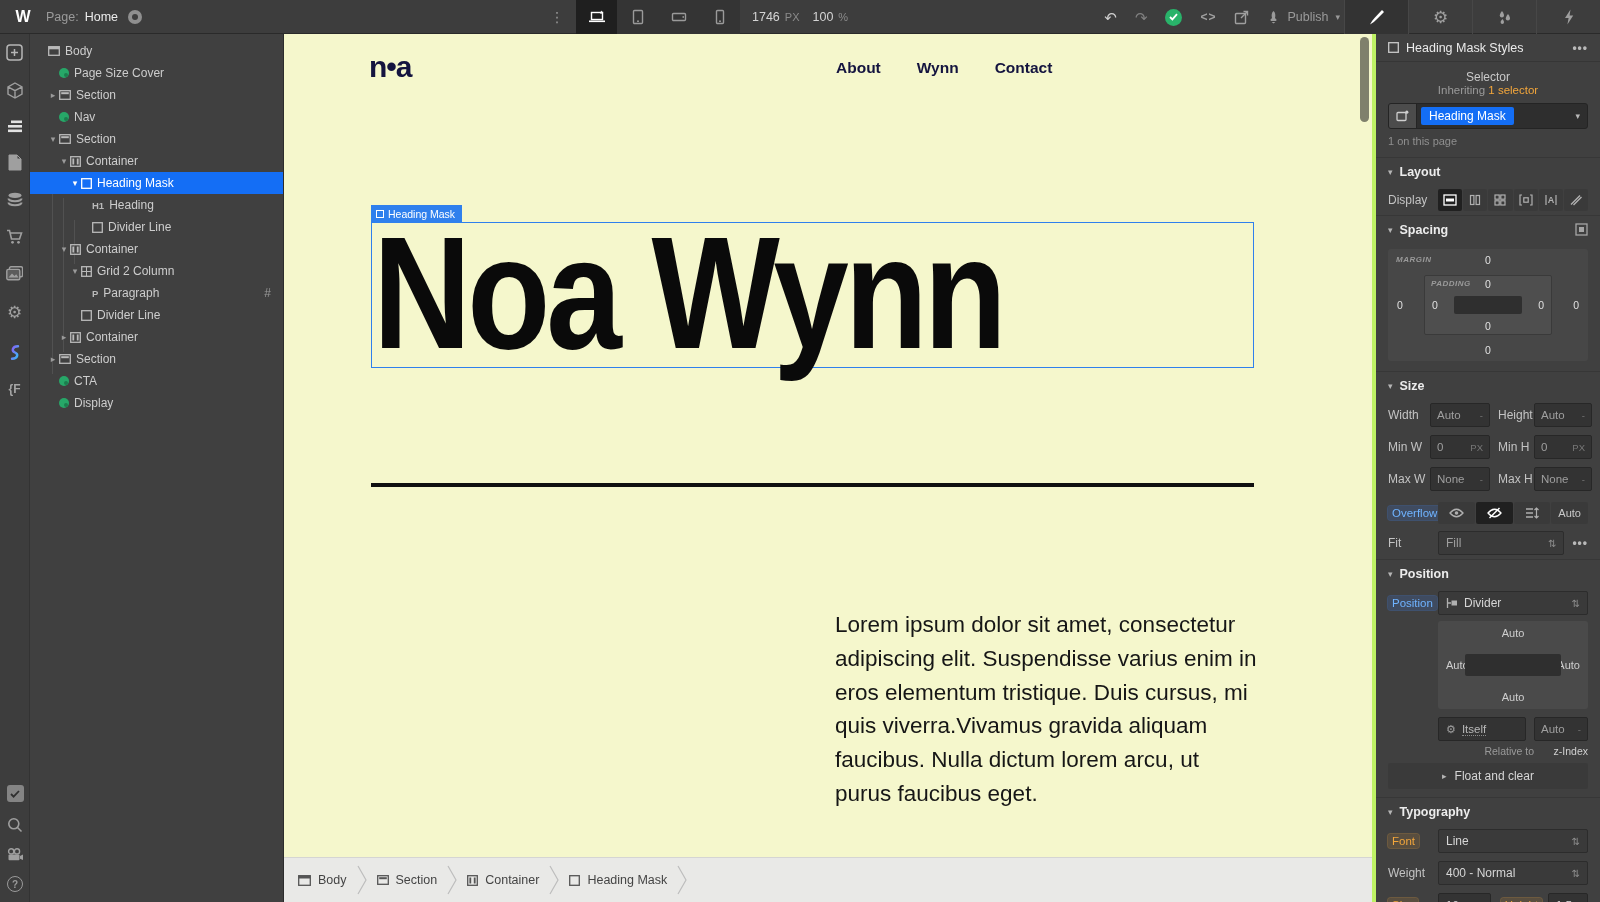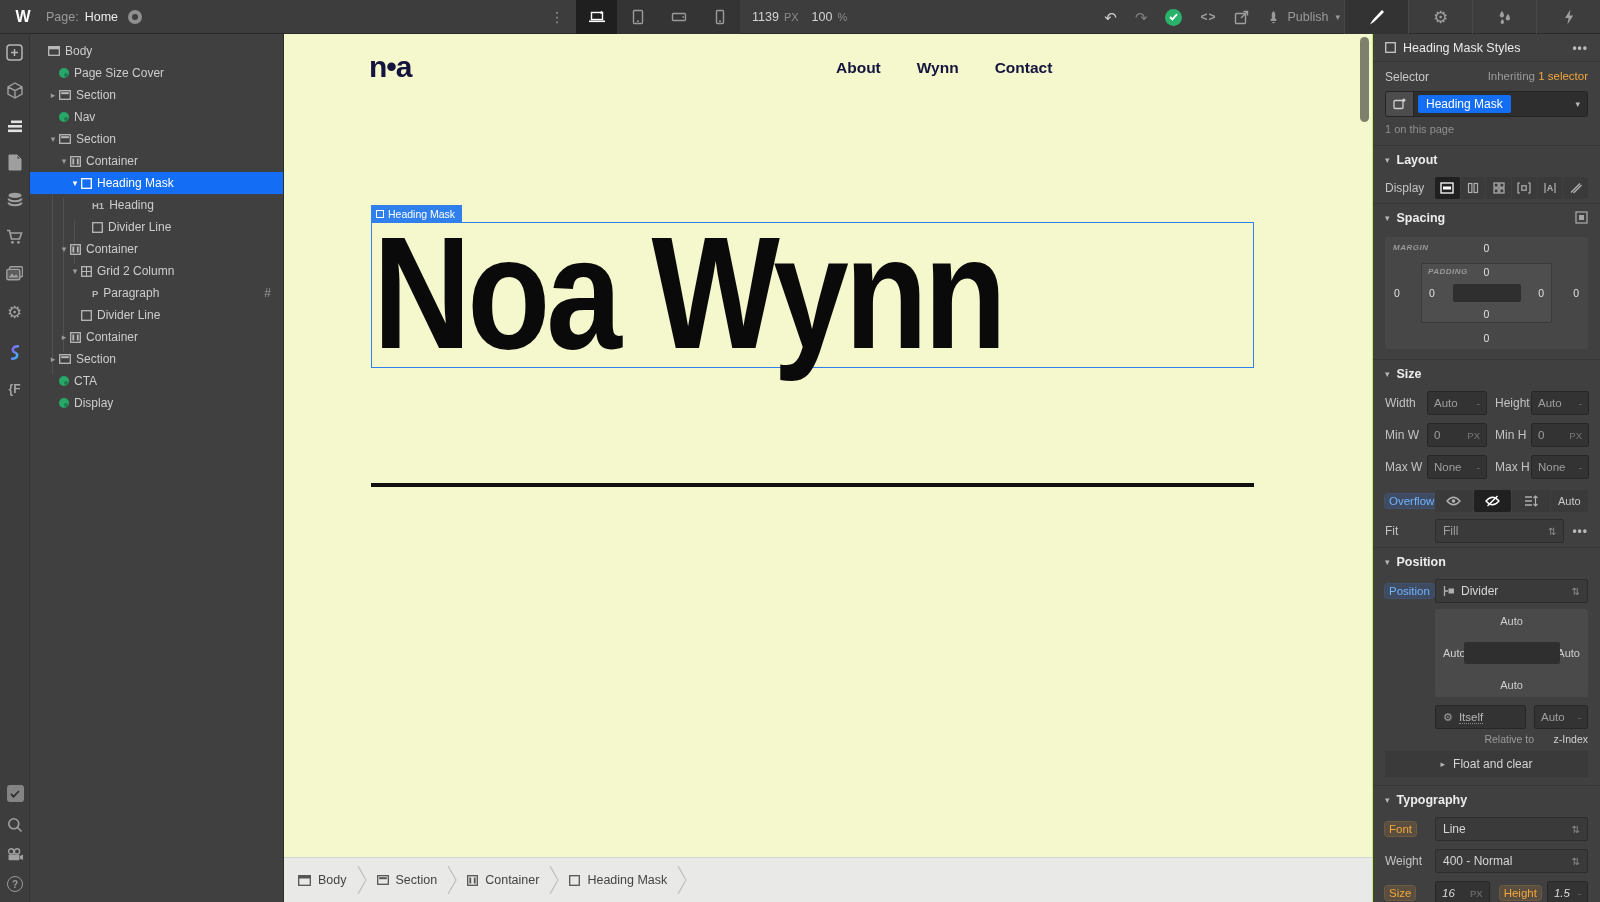--- a/index.html
+++ b/index.html
@@ -80,26 +80,26 @@
   .divider{position:absolute;left:87px;top:449px;width:883px;height:4px;background:#101010;}
   .lorem{position:absolute;left:551px;top:574px;width:424px;font-size:22.5px;line-height:1.5;color:#161616;}
   .canvas-scroll{position:absolute;right:3px;top:3px;width:9px;height:85px;border-radius:5px;background:rgba(106,107,90,.85);}
   .crumbbar{position:absolute;left:0;bottom:0;width:100%;height:45px;background:#e9e9e7;
             border-top:1px solid #d5d5d3;display:flex;align-items:center;padding-left:14px;}
   .crumb{display:flex;align-items:center;gap:7px;font-size:12.5px;color:#444;}
   .crumb-sep{margin:0 10px;}
 
   
   .rpanel{position:absolute;right:0;top:34px;width:228px;height:868px;background:#404040;
-          border-left:1px solid #bef264;font-size:12px;overflow:hidden;}
+          border-left:4px solid #bef264;font-size:12px;overflow:hidden;}
   .rp-title{height:28px;display:flex;align-items:center;gap:7px;padding:0 12px;border-bottom:1px solid #363636;}
   .rp-title .t{flex:1;color:#eaeaea;font-size:12.5px;}
   .dots{color:#b9b9b9;font-weight:700;letter-spacing:1px;}
   .sel-sect{padding:8px 12px 10px;}
-  .sel-row1{display:flex;justify-content:space-between;font-size:11.5px;}
+  .sel-row1{display:flex;justify-content:space-between;align-items:center;font-size:11.5px;flex-direction:column;}
   .sel-row1 .l{color:#c9c9c9;font-size:12px;}
   .inherit{color:#9a9a9a;} .inherit b{color:#f3a63b;font-weight:400;}
   .sel-input{margin-top:7px;height:26px;background:#2e2e2e;border:1px solid #242424;border-radius:3px;
              display:flex;align-items:center;}
   .sel-btn{width:28px;height:24px;background:#4c4c4c;border-right:1px solid #242424;display:flex;
            align-items:center;justify-content:center;border-radius:2px 0 0 2px;}
   .class-pill{margin-left:4px;background:#146ef5;color:#fff;border-radius:2px;padding:2px 8px;font-size:12px;}
   .sel-caret{margin-left:auto;margin-right:7px;color:#b9b9b9;font-size:9px;}
   .usage{margin-top:6px;color:#8f8f8f;font-size:11px;}
   .sect-h{height:28px;display:flex;align-items:center;gap:7px;padding:0 12px;border-top:1px solid #373737;}
@@ -193,21 +193,21 @@
           </svg>
       </div>
       <div class="bp-cell">
         <svg width="12" height="16" viewBox="0 0 12 16">
             <rect x="2.5" y="1.5" width="7" height="13" rx="1" fill="none" stroke="#9a9a9a" stroke-width="1.4"></rect>
             <rect x="5" y="11.5" width="2" height="1.4" fill="#9a9a9a"></rect>
           </svg>
       </div>
     </div>
     <div class="dims">
-      <span class="v">1139</span>
+      <span class="v">1746</span>
       <span class="u">PX</span>
       <span class="v" style="margin-left:8px">100</span>
       <span class="u">%</span>
     </div>
     <div class="tb-right">
       <span class="tb-ic">↶</span>
       <span class="tb-ic dim">↷</span>
       <span class="check-circle">
         <svg width="9" height="8" viewBox="0 0 9 8">
             <path d="M1 4 L3.4 6.4 L8 1.2" fill="none" stroke="#fff" stroke-width="1.8"></path>
@@ -475,20 +475,21 @@
     <div class="sel-box">
       <div class="sel-tag">
         <span class="sq"></span>
         <span class="t">Heading Mask</span>
       </div>
       <div class="big-heading">Noa Wynn</div>
     </div>
 
     <div class="divider"></div>
 
+    <div class="lorem">Lorem ipsum dolor sit amet, consectetur adipiscing elit. Suspendisse varius enim in eros elementum tristique. Duis cursus, mi quis viverra.Vivamus gravida aliquam faucibus. Nulla dictum lorem arcu, ut purus faucibus eget.</div>
 
     <div class="canvas-scroll"></div>
 
     <div class="crumbbar">
       <span class="crumb">
         <svg width="13" height="11" viewBox="0 0 13 11">
             <rect x="0.7" y="0.7" width="11.6" height="9.6" fill="none" stroke="#555" stroke-width="1.3"></rect>
             <rect x="0.7" y="0.7" width="11.6" height="2.8" fill="#555"></rect>
           </svg>
         <span>Body</span>

